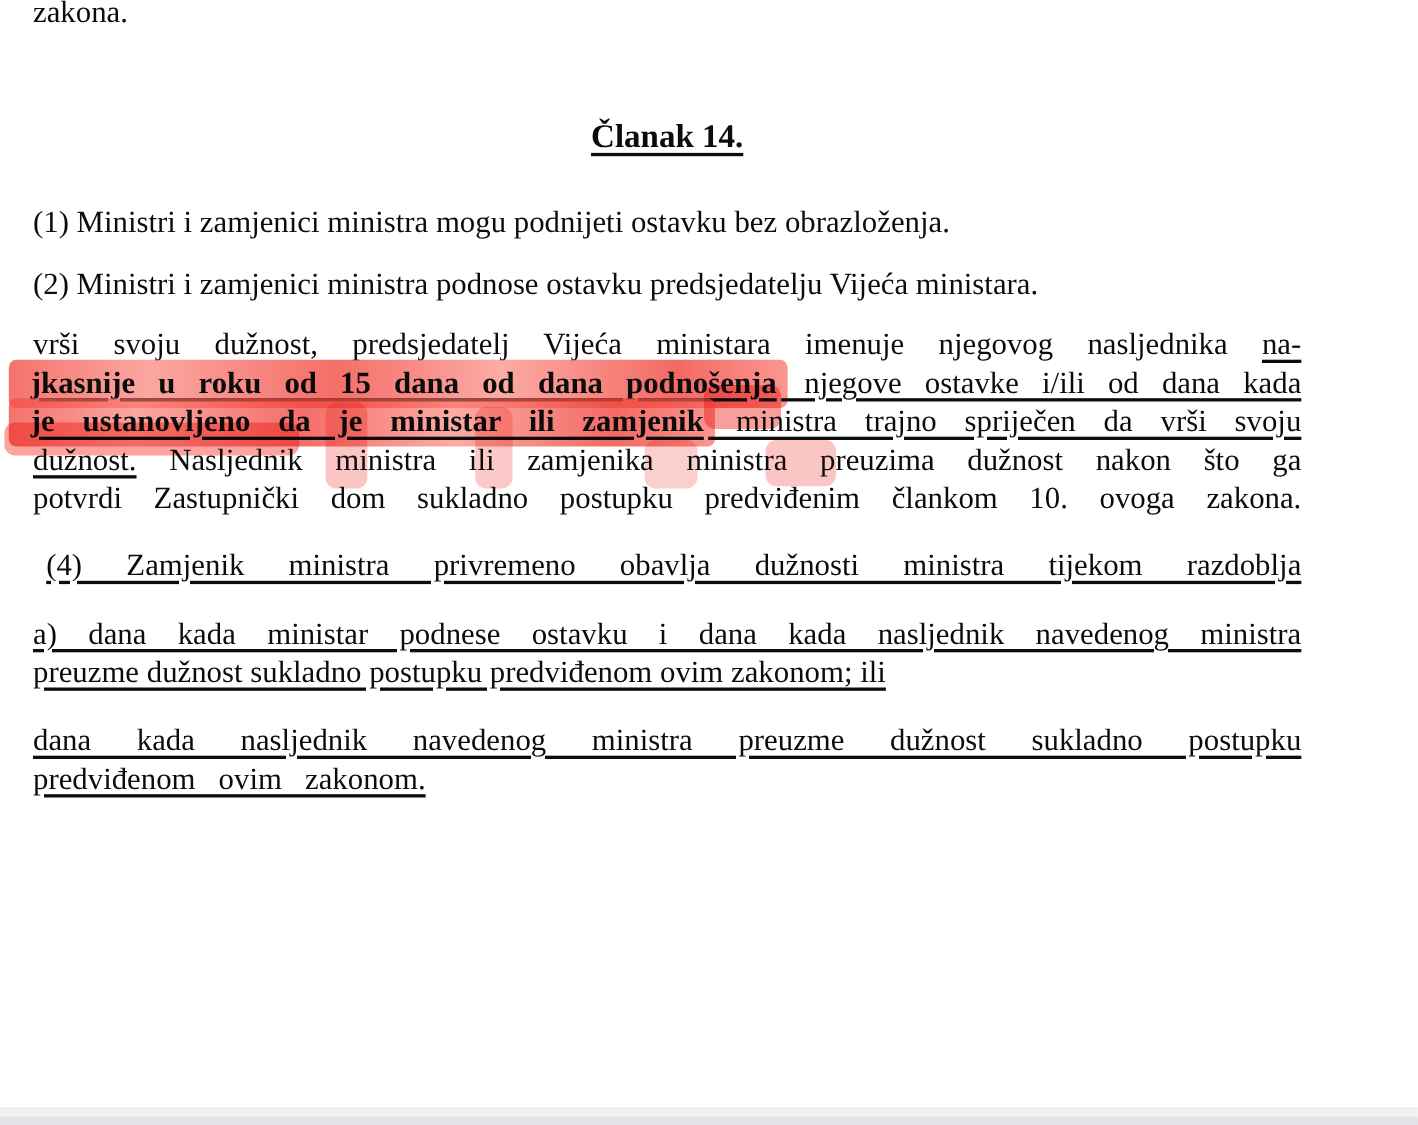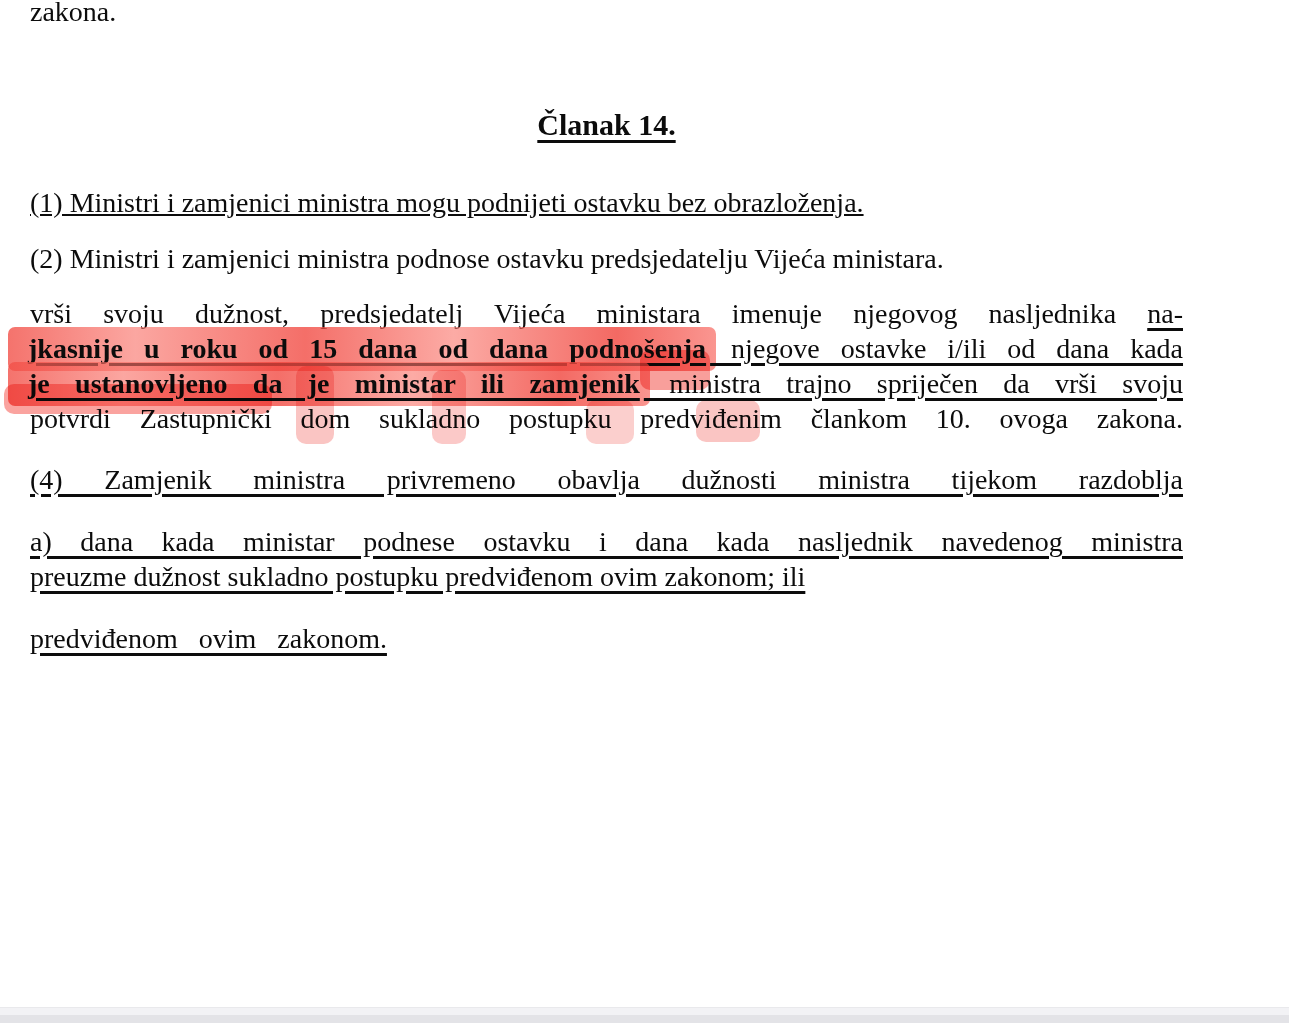--- a/index.html
+++ b/index.html
@@ -33,24 +33,24 @@
     text-align: center;
     text-align-last: center;
     font-weight: bold;
     margin-top: 78px;
   }
   .heading-line .u {
     text-decoration: underline;
     text-decoration-thickness: 3px;
     text-underline-offset: 5px;
   }
-  .p1 { margin-top: 42px; text-decoration: underline; }
+  .p1 { margin-top: 42px; }
   .p2 { margin-top: 21px; }
   .p3 { margin-top: 20px; }
-  .p4 { margin-top: 26px; }
+  .p4 { margin-top: 26px; margin-left: 12px; }
   .pa { margin-top: 27px; }
   .pb { margin-top: 27px; }
   .bu {                    
     font-weight: normal;
     text-decoration: underline;
     text-decoration-thickness: 2.5px;
     text-underline-offset: 5px;
   }
   .hl {                    
     font-weight: bold;
@@ -126,40 +126,46 @@
     <div class="line">
       <span>vrši svoju dužnost, predsjedatelj Vijeća ministara imenuje njegovog nasljednika </span><span class="bu">na-</span>
     </div>
     <div class="line">
       <span class="hl hl-start">jkasnije u roku od 15 dana od dana podnošenja</span><span class="bu"> njegove ostavke i/ili od dana kada</span>
     </div>
     <div class="line">
       <span class="hl hl-start">je ustanovljeno da je ministar ili zamjenik</span><span class="bu"> ministra trajno spriječen da vrši svoju</span>
     </div>
     <div class="line">
+      <span class="bu">dužnost.</span><span> Nasljednik ministra ili zamjenika ministra preuzima dužnost nakon što ga</span>
+    </div>
+    <div class="line">
       <span>potvrdi Zastupnički dom sukladno postupku predviđenim člankom 10. ovoga zakona.</span>
     </div>
   </div>
 
   <div class="p4">
     <div class="line">
       <span class="bu">(4) Zamjenik ministra privremeno obavlja dužnosti ministra tijekom razdoblja</span>
     </div>
   </div>
 
   <div class="pa">
     <div class="line">
       <span class="bu">a) dana kada ministar podnese ostavku i dana kada nasljednik navedenog ministra</span>
     </div>
     <div class="line nj">
       <span class="bu">preuzme dužnost sukladno postupku predviđenom ovim zakonom; ili</span>
     </div>
   </div>
 
   <div class="pb">
+    <div class="line">
+      <span class="bu">dana kada nasljednik navedenog ministra preuzme dužnost sukladno postupku</span>
+    </div>
     <div class="line nj">
       <span class="bu ws">predviđenom ovim zakonom.</span>
     </div>
   </div>
 
 </div>
 
 <div class="smudge sm-connector"></div>
 <div class="smudge sm-drip1"></div>
 <div class="smudge sm-drip2"></div>

